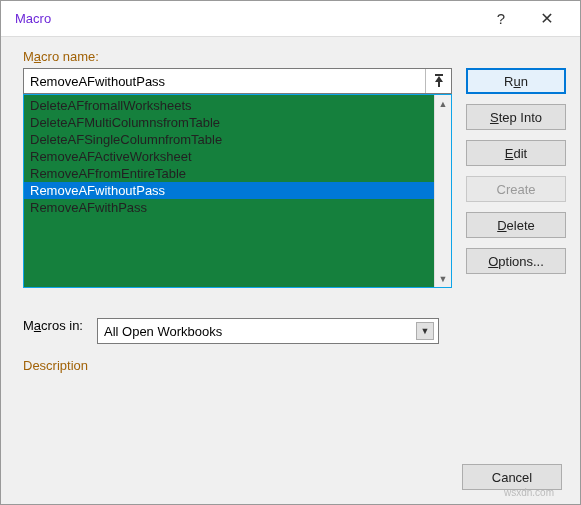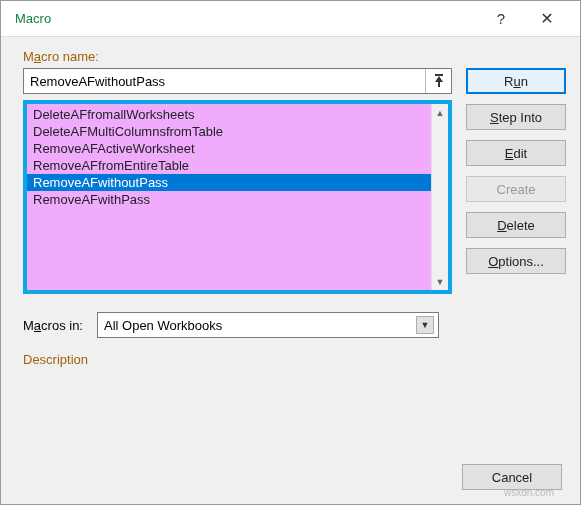--- a/index.html
+++ b/index.html
@@ -5,21 +5,21 @@
     * { box-sizing: border-box; font-family: "Segoe UI", Tahoma, sans-serif; font-size: 13px; }
     body { margin: 0; background: #888; }
     .dialog {
       width: 581px; height: 505px; background: #f0f0f0;
       border: 1px solid #999; position: relative; overflow: hidden;
     }
     .titlebar {
       height: 36px; display: flex; align-items: center; padding: 0 10px 0 14px;
       background: #fff; border-bottom: 1px solid #ddd;
     }
-    .title { flex: 1; font-size: 13px; color: #15803d; }
+    .title { flex: 1; font-size: 13px; color: #6d28d9; }
     .tbtn {
       width: 46px; height: 30px; display: flex; align-items: center; justify-content: center;
       color: #333;
     }
     .help-q { font-size: 15px; }
     .close-x { font-size: 16px; }
     .content { padding: 12px 14px 0 22px; }
     .lbl { display: block; margin-bottom: 4px; color: #a16207; }
     .u { text-decoration: underline; }
     .row1 { display: flex; gap: 14px; }
@@ -27,21 +27,21 @@
     .rightcol { width: 110px; display: flex; flex-direction: column; gap: 10px; }
     .namebox { display: flex; border: 1px solid #7a7a7a; background: #fff; height: 26px; }
     .namebox input {
       flex: 1; border: none; outline: none; padding: 0 6px; font-size: 13px; background: #fff;
     }
     .runicon {
       width: 26px; display: flex; align-items: center; justify-content: center;
       border-left: 1px solid #bbb; color: #333;
     }
     .listwrap {
-      margin-top: 6px; border: 4px solid #0ea5e9; background: #f0abfc; height: 194px;
+      border: 1px solid #0ea5e9; background: #15803d; height: 194px;
       position: relative; display: flex;
     }
     .list { flex: 1; overflow: hidden; padding: 2px 0; }
     .li { padding: 1px 6px; color: #222; white-space: nowrap; }
     .li.selected { background: #0078d7; color: #fff; }
     .scrollbar {
       width: 17px; background: #f0f0f0; border-left: 1px solid #ddd;
       display: flex; flex-direction: column; justify-content: space-between;
     }
     .sbbtn {
@@ -53,20 +53,21 @@
       display: flex; align-items: center; justify-content: center;
       padding: 0 6px; color: #222;
     }
     .btn.primary { border: 2px solid #0078d7; background: #e5f1fb; }
     .btn.disabled { color: #9a9a9a; border-color: #c8c8c8; background: #e8e8e8; }
     .macrosin { display: flex; align-items: center; gap: 14px; margin-top: 18px; }
     .select {
       flex: 1; display: flex; align-items: center; justify-content: space-between;
       height: 26px; border: 1px solid #7a7a7a; background: #fff; padding: 0 4px 0 6px;
       max-width: 342px;
+      margin-top: 12px;
     }
     .selbtn {
       width: 18px; height: 18px; border: 1px solid #adadad; background: #e1e1e1;
       display: flex; align-items: center; justify-content: center; font-size: 9px; color: #333;
     }
     .desc-lbl { margin-top: 14px; }
     .footer {
       position: absolute; bottom: 14px; right: 18px;
     }
     .cancel { width: 100px; }
@@ -104,20 +105,21 @@
               <path d="M6 2 L2 8 L5 8 L5 13 L7 13 L7 8 L10 8 Z" fill="#333" transform="rotate(0)"></path>
               <rect x="2" y="0" width="8" height="2" fill="#333"></rect>
             </svg>
           </div>
         </div>
 
         <div class="listwrap">
           <div class="list" id="macrolist">
               <div class="li">DeleteAFfromallWorksheets</div>
               <div class="li">DeleteAFMultiColumnsfromTable</div>
+              <div class="li">DeleteAFSingleColumnfromTable</div>
               <div class="li">RemoveAFActiveWorksheet</div>
               <div class="li">RemoveAFfromEntireTable</div>
               <div class="li selected">RemoveAFwithoutPass</div>
               <div class="li">RemoveAFwithPass</div>
             </div>
           <div class="scrollbar">
             <div class="sbbtn">▲</div>
             <div class="sbbtn">▼</div>
           </div>
         </div>

